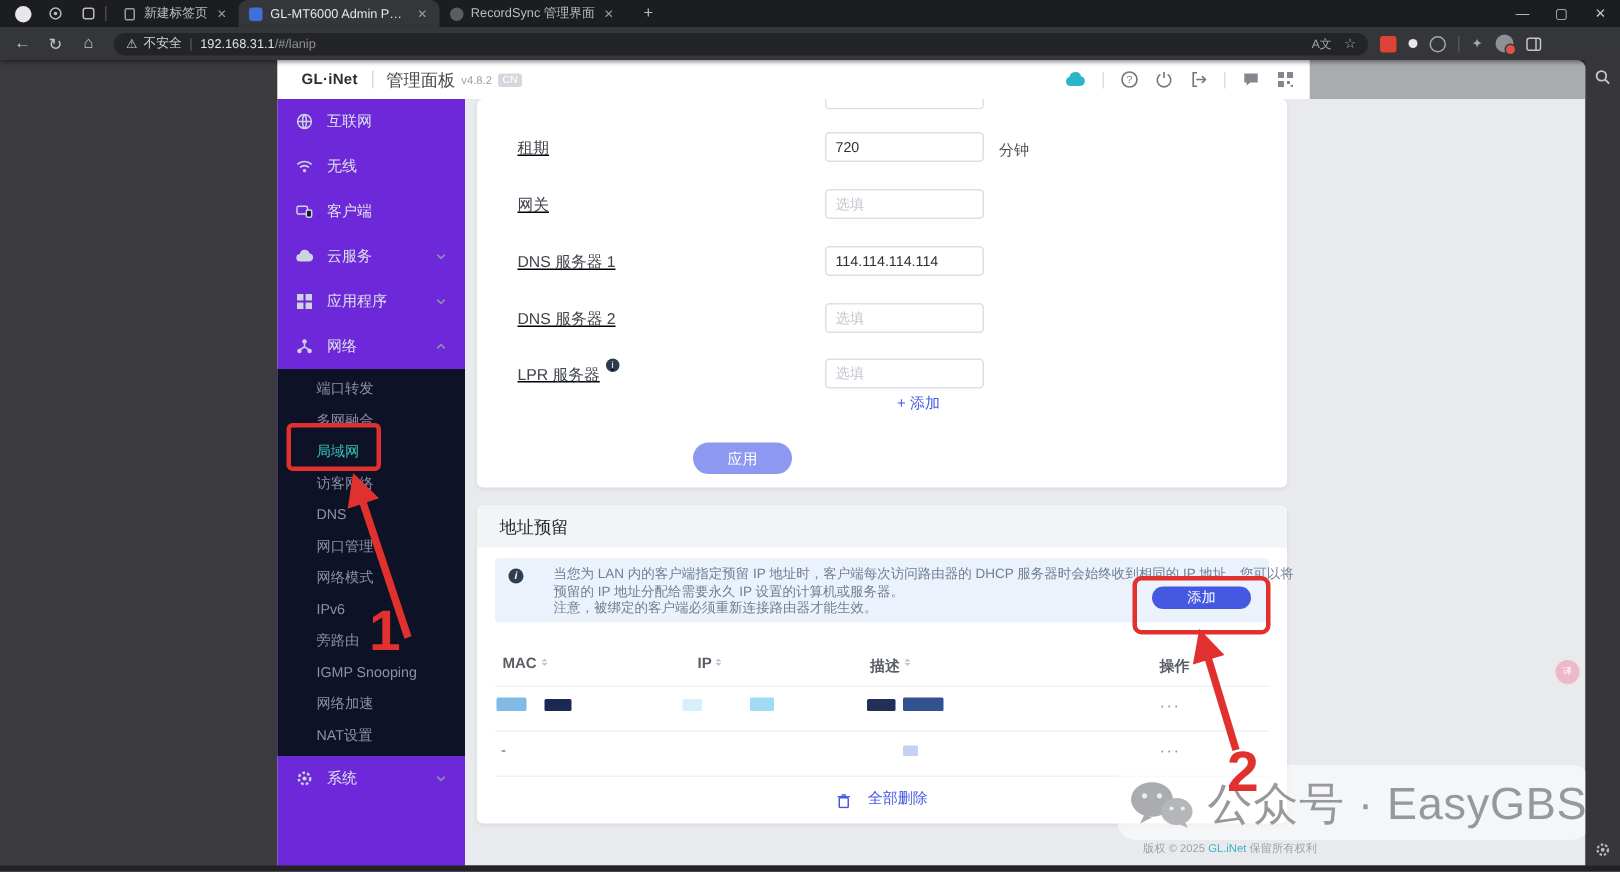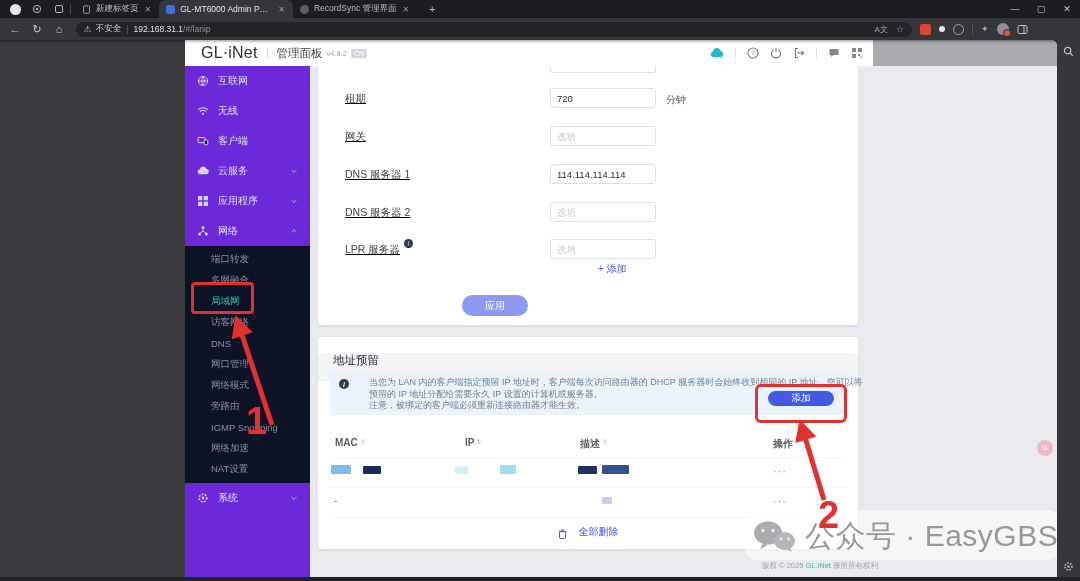--- a/index.html
+++ b/index.html
@@ -23,21 +23,21 @@
   .urlpill .div{color:#5c5d61;font-size:9px;}
   .url{font-size:8.5px;color:#dfe0e3;white-space:nowrap;}
   .url .path{color:#8f9094;}
   .pill-r{margin-left:auto;display:flex;gap:8px;align-items:center;color:#a7a8ac;font-size:9px;}
   .ext{display:flex;align-items:center;gap:8px;margin-left:8px;}
 
   
   .pagebg{position:absolute;left:185px;top:40px;width:872px;height:537px;background:#e9eaed;border-radius:0 6px 0 0;}
   .hdband{position:absolute;left:873px;top:40px;width:184px;height:26px;background:#aaabaf;border-radius:0 6px 0 0;}
   .apphdr{position:absolute;left:185px;top:40px;width:688px;height:26px;background:#fff;display:flex;align-items:center;z-index:2;}
-  .brand{font-size:16px;font-weight:normal;color:#2b2e33;margin-left:16px;letter-spacing:.2px;}
+  .brand{font-size:10px;font-weight:bold;color:#2b2e33;margin-left:16px;letter-spacing:.2px;}
   .hdr-div{width:1px;height:12px;background:#d7d9dd;margin:0 9px;}
   .panel-title{font-size:11.5px;color:#43464c;}
   .ver{font-size:7.5px;color:#9aa0a6;margin-left:4px;}
   .lang{font-size:7px;color:#fff;background:#d4d7dc;border-radius:2px;padding:1px 3px;margin-left:4px;}
   .hdr-icons{margin-left:auto;margin-right:10px;display:flex;align-items:center;gap:11px;color:#73777d;}
   .vdiv{width:1px;height:11px;background:#dcdee2;}
 
   
   .sidebar{position:absolute;left:185px;top:66px;width:125px;height:515px;background:#6d28d9;z-index:2;}
   .sitem{height:30px;display:flex;align-items:center;padding:0 12px;color:#dde0ea;font-size:10px;gap:9px;}
@@ -51,21 +51,21 @@
   .frow{position:absolute;left:27px;display:flex;height:22px;text-decoration:underline;}
   .flabel{font-size:10.5px;color:#3e434b;display:flex;align-items:center;gap:4px;}
   .inp{position:absolute;left:232px;width:92px;height:18px;border:1px solid #dcdfe6;border-radius:3px;
     font-size:9.5px;padding:0 6px;color:#303133;outline:none;font-family:inherit;background:#fff;}
   .inp::placeholder{color:#c3c7cf;}
   .suffix{position:absolute;left:348px;font-size:10px;color:#4a4e55;}
   .infodot{width:9px;height:9px;border-radius:50%;background:#2e3a4d;color:#fff;font-size:6.5px;display:inline-flex;align-items:center;justify-content:center;}
   .addlink{position:absolute;left:232px;top:196px;font-size:10px;color:#4558e2;margin-left:48px;}
   .applybtn{position:absolute;left:144px;top:229px;width:66px;height:21px;border:none;border-radius:11px;background:#8d98f0;color:#fff;font-size:10px;font-family:inherit;}
 
-  .sec-title{position:absolute;left:0;top:0;width:100%;height:28px;background:#f3f4f6;display:flex;align-items:flex-start;border-radius:4px 4px 0 0;margin-top:16px;}
+  .sec-title{position:absolute;left:0;top:0;width:100%;height:28px;background:#f3f4f6;display:flex;align-items:center;border-radius:4px 4px 0 0;}
   .sec-title span{margin-left:15px;font-size:11.5px;color:#25282e;font-weight:500;}
   .alert{position:absolute;left:12px;top:35px;width:516px;height:43px;background:#ebf2fc;border-radius:3px;}
   .alert .lines{position:absolute;left:39px;top:5px;font-size:9px;line-height:11.5px;color:#6f7e92;white-space:nowrap;}
   .ainfo{position:absolute;left:9px;top:7px;width:10px;height:10px;border-radius:50%;background:#303c50;color:#fff;font-size:7px;display:flex;align-items:center;justify-content:center;font-style:italic;font-weight:bold;}
   .addbtn{position:absolute;left:450px;top:54px;width:66px;height:15px;border:none;border-radius:10px;background:#4558e2;color:#fff;font-size:9.5px;font-family:inherit;}
   .th{position:absolute;font-size:10px;color:#5a5e66;font-weight:bold;display:flex;align-items:flex-start;gap:3px;}
   .sort i{display:block;width:0;height:0;border:2.5px solid transparent;}
   .sort .up{border-bottom-color:#c0c4cc;margin-bottom:1px;}
   .sort .dn{border-top-color:#c0c4cc;}
   .rline{position:absolute;left:12px;width:516px;height:1px;background:#f0f1f4;}
@@ -266,20 +266,21 @@
     </div>
 
     <div class="submenu">
       <div class="sub">端口转发</div>
       <div class="sub">多网融合</div>
       <div class="sub active">局域网</div>
       <div class="sub">访客网络</div>
       <div class="sub">DNS</div>
       <div class="sub">网口管理</div>
       <div class="sub">网络模式</div>
+      <div class="sub">IPv6</div>
       <div class="sub">旁路由</div>
       <div class="sub">IGMP Snooping</div>
       <div class="sub">网络加速</div>
       <div class="sub">NAT设置</div>
     </div>
 
     <div class="sitem">
       <svg width="12" height="12" viewBox="0 0 12 12">
           <circle cx="6" cy="6" r="3.8" fill="none" stroke="#cfd3e0" stroke-width="1.6" stroke-dasharray="1.8 1.4"></circle>
           <circle cx="6" cy="6" r="1.4" fill="#cfd3e0"></circle>

